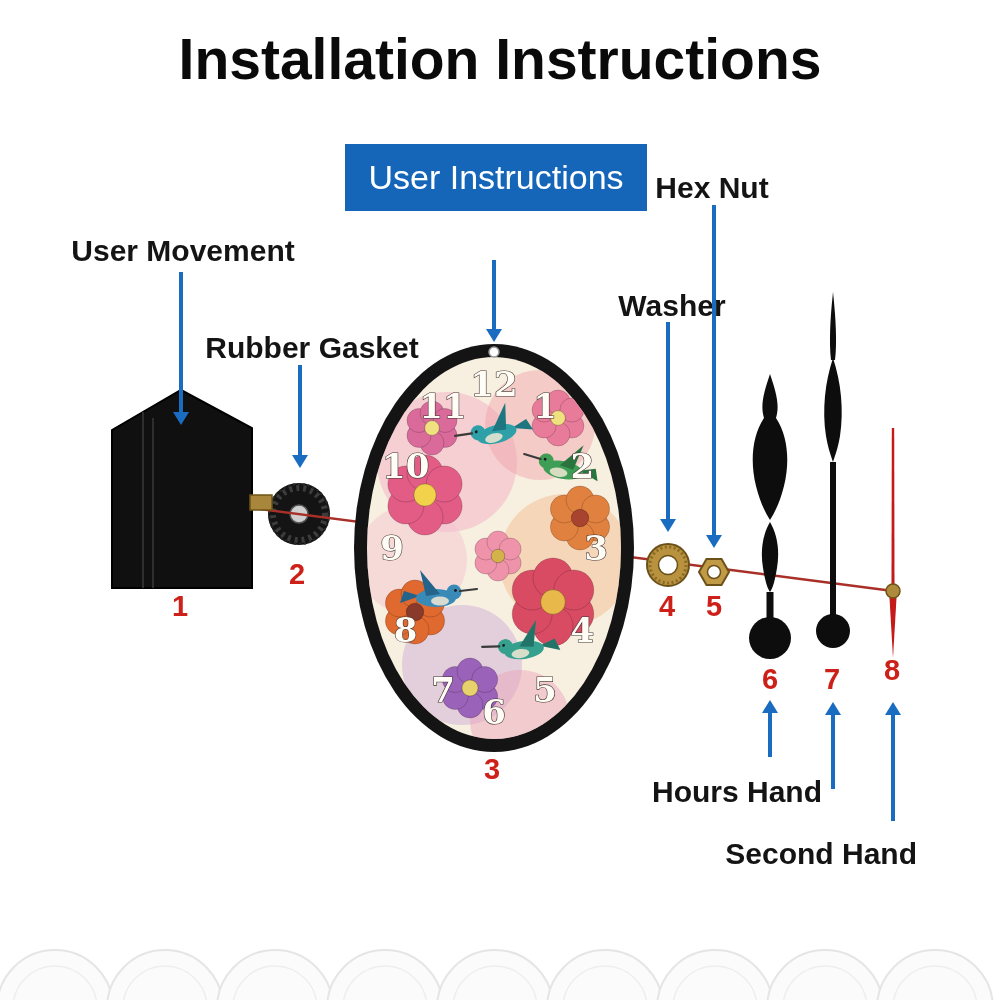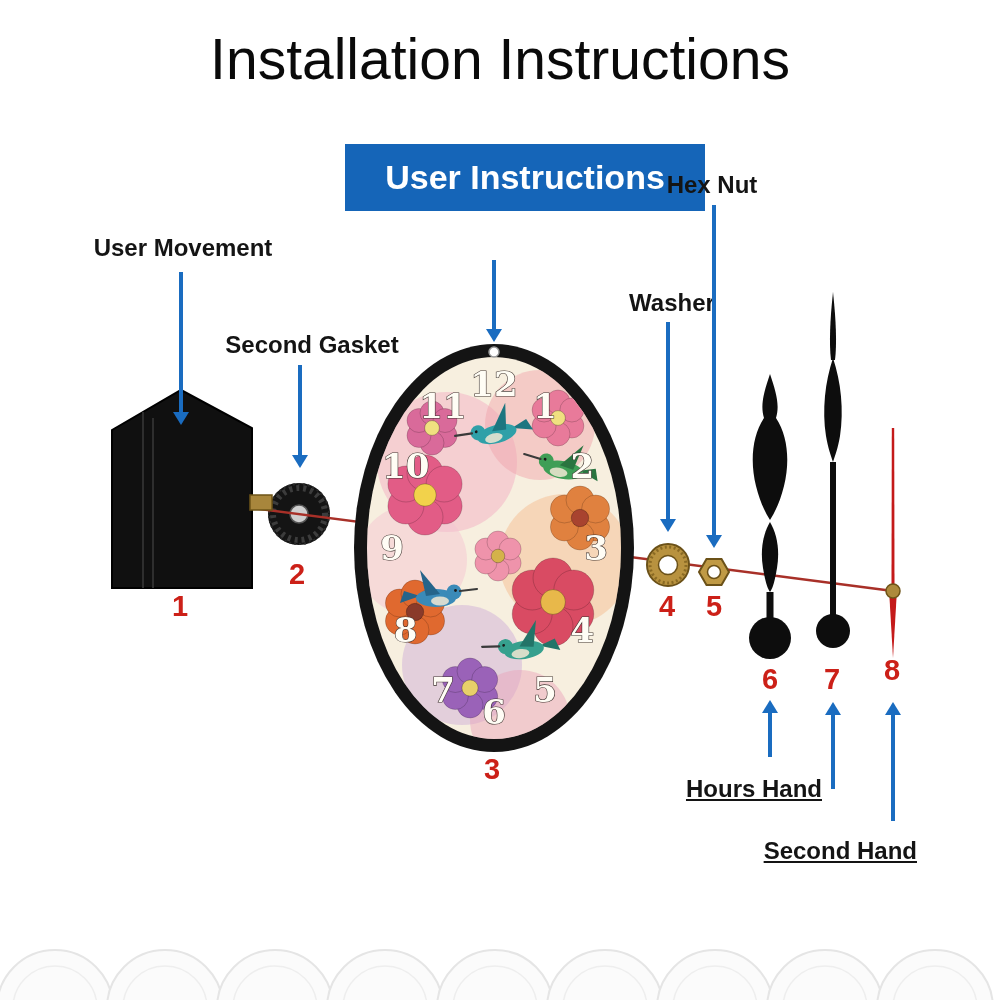--- a/index.html
+++ b/index.html
@@ -2,32 +2,32 @@
 <html><head>
 <meta charset="utf-8">
 <style>
   html,body{margin:0;padding:0;background:#ffffff;}
   .canvas{
     position:relative;width:1000px;height:1000px;background:#ffffff;
     overflow:hidden;font-family:"Liberation Sans",sans-serif;
   }
   .page-title{
     position:absolute;top:26px;left:0;right:0;margin:0;text-align:center;
-    font-size:57px;font-weight:normal;color:#0a0a0a;letter-spacing:0px;
+    font-size:57px;font-weight:bold;color:#0a0a0a;letter-spacing:0px;
   }
   .banner{
-    position:absolute;left:345px;top:144px;width:360px;height:67px;
-    background:#1565b8;color:#ffffff;font-size:34px;font-weight:700;
+    position:absolute;left:345px;top:144px;width:302px;height:67px;
+    background:#1565b8;color:#ffffff;font-size:34px;font-weight:400;
     display:flex;align-items:center;justify-content:center;
   }
   .part-label{
-    position:absolute;font-size:24px;font-weight:700;color:#141414;
+    position:absolute;font-size:30px;font-weight:700;color:#141414;
     text-align:center;white-space:nowrap;
   }
-  .part-label.r{text-align:right;text-decoration:underline;}
+  .part-label.r{text-align:right;}
   .part-number{
     position:absolute;width:40px;text-align:center;font-size:29px;
     font-weight:600;color:#cc2018;
   }
   .arrow{position:absolute;width:4px;background:#1a6cc0;}
   .arrow::after{
     content:'';position:absolute;left:50%;transform:translateX(-50%);
     border-left:8px solid transparent;border-right:8px solid transparent;
   }
   .arrow.down::after{bottom:-11px;border-top:13px solid #1a6cc0;}
@@ -254,21 +254,21 @@
           <text x="443.0" y="418.0" class="numeral">11</text>
         </g>
       <circle cx="494" cy="352" r="5" fill="#ffffff" stroke="#999999" stroke-width="1.5"></circle>
     </g>
   </svg>
 
   <h1 class="page-title">Installation Instructions</h1>
   <div class="banner">User Instructions</div>
 
   <div class="part-label" style="left:58px;top:234px;width:250px">User Movement</div>
-  <div class="part-label" style="left:198px;top:331px;width:228px">Second Gasket</div>
+  <div class="part-label" style="left:198px;top:331px;width:228px">Rubber Gasket</div>
   <div class="part-label" style="left:652px;top:171px;width:120px">Hex Nut</div>
   <div class="part-label" style="left:612px;top:289px;width:120px">Washer</div>
   <div class="part-label r" style="left:640px;top:775px;width:182px">Hours Hand</div>
   <div class="part-label r" style="left:700px;top:837px;width:217px">Second Hand</div>
 
   <div class="arrow down" style="left:179px;top:272px;height:142px"></div>
   <div class="arrow down" style="left:298px;top:365px;height:92px"></div>
   <div class="arrow down" style="left:492px;top:260px;height:71px"></div>
   <div class="arrow down" style="left:712px;top:205px;height:332px"></div>
   <div class="arrow down" style="left:666px;top:322px;height:199px"></div>

